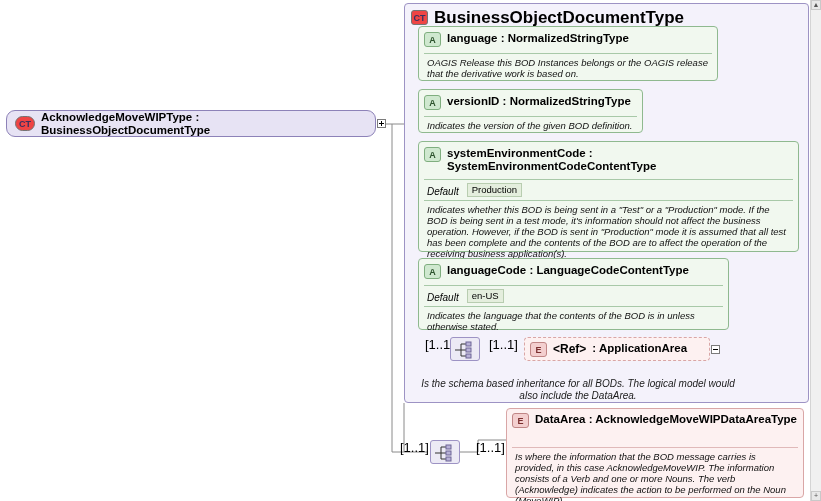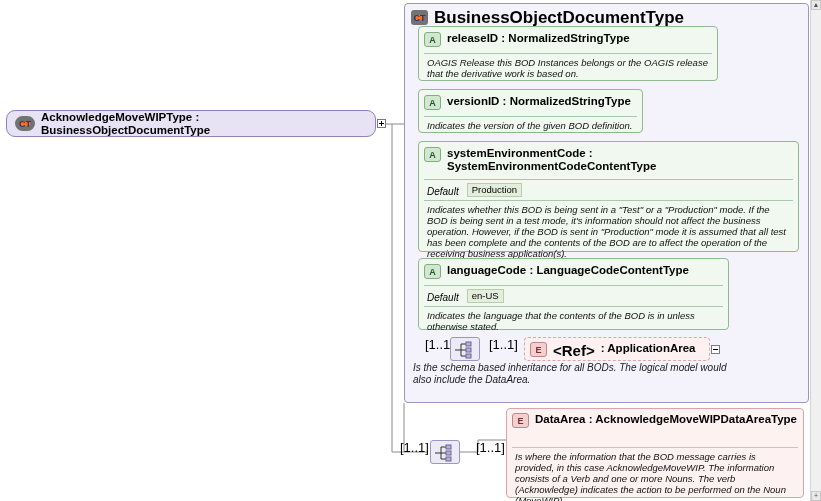--- a/index.html
+++ b/index.html
@@ -34,21 +34,21 @@
     height: 15px;
     border-radius: 3px;
     display: inline-flex;
     align-items: center;
     justify-content: center;
     font-size: 9px;
     font-weight: bold;
     box-sizing: border-box;
     flex: none;
   }
-  .badge-ct { background: #f97316; border: 5px solid #737373; color: #3a3060; }
+  .badge-ct { background: #ef4444; border: 1px solid #737373; color: #3a3060; }
   .badge-a  { background: #cfe8cf; border: 1px solid #7fae7f; color: #2c522c; }
   .badge-e  { background: #f3cfcf; border: 1px solid #c08686; color: #7a2f2f; }
   .title-text {
     font-weight: bold;
     font-size: 17px;
     line-height: 13px;
   }
 
   
   .root-box {
@@ -107,26 +107,27 @@
   .ct-header {
     position: absolute;
     left: 6px; top: 6px;
     display: flex;
     align-items: center;
     gap: 6px;
   }
   .ct-footnote {
     position: absolute;
     left: 8px;
-    top: 358px;
+    top: 374px;
     width: 330px;
     font-style: italic;
     font-size: 10px;
     line-height: 11.5px;
     color: #1a1a1a;
+    text-align: center;
   }
 
   
   .attr-box {
     position: absolute;
     background: #f1f8ef;
     border: 1px solid #8fb98f;
     border-radius: 4px;
     box-sizing: border-box;
   }
@@ -208,21 +209,21 @@
     position: absolute;
     left: 5px; top: 4px;
     right: 5px;
     display: flex;
     align-items: flex-start;
     gap: 6px;
   }
   .el-head .title-text { font-weight: bold; font-size: 11.5px; }
   .ref-tag {
     font-weight: bold;
-    font-size: 15px;
+    font-size: 12px;
     color: #000;
   }
 
   
   .scroll-track {
     position: absolute;
     right: 0; top: 0;
     width: 10px; height: 501px;
     background: #f0f0f0;
     border-left: 1px solid #d4d4d4;
@@ -273,21 +274,21 @@
     <div class="ct-header">
       <span class="badge badge-ct">CT</span>
       <span class="title-text">BusinessObjectDocumentType</span>
     </div>
     <div class="ct-footnote">Is the schema based inheritance for all BODs. The logical model would also include the DataArea.</div>
   </div>
 
   <div class="attr-box" style="left:418px; top:26px; width:300px; height:55px;">
     <div class="attr-head">
       <span class="badge badge-a">A</span>
-      <span class="title-text">releaseID : NormalizedStringType</span>
+      <span class="title-text">language : NormalizedStringType</span>
     </div>
     <div class="sep" style="top:26px;"></div>
     <div class="doc" style="top:30px;">OAGIS Release this BOD Instances belongs or the OAGIS release that the derivative work is based on.</div>
   </div>
 
   <div class="attr-box" style="left:418px; top:89px; width:225px; height:44px;">
     <div class="attr-head">
       <span class="badge badge-a">A</span>
       <span class="title-text">versionID : NormalizedStringType</span>
     </div>

